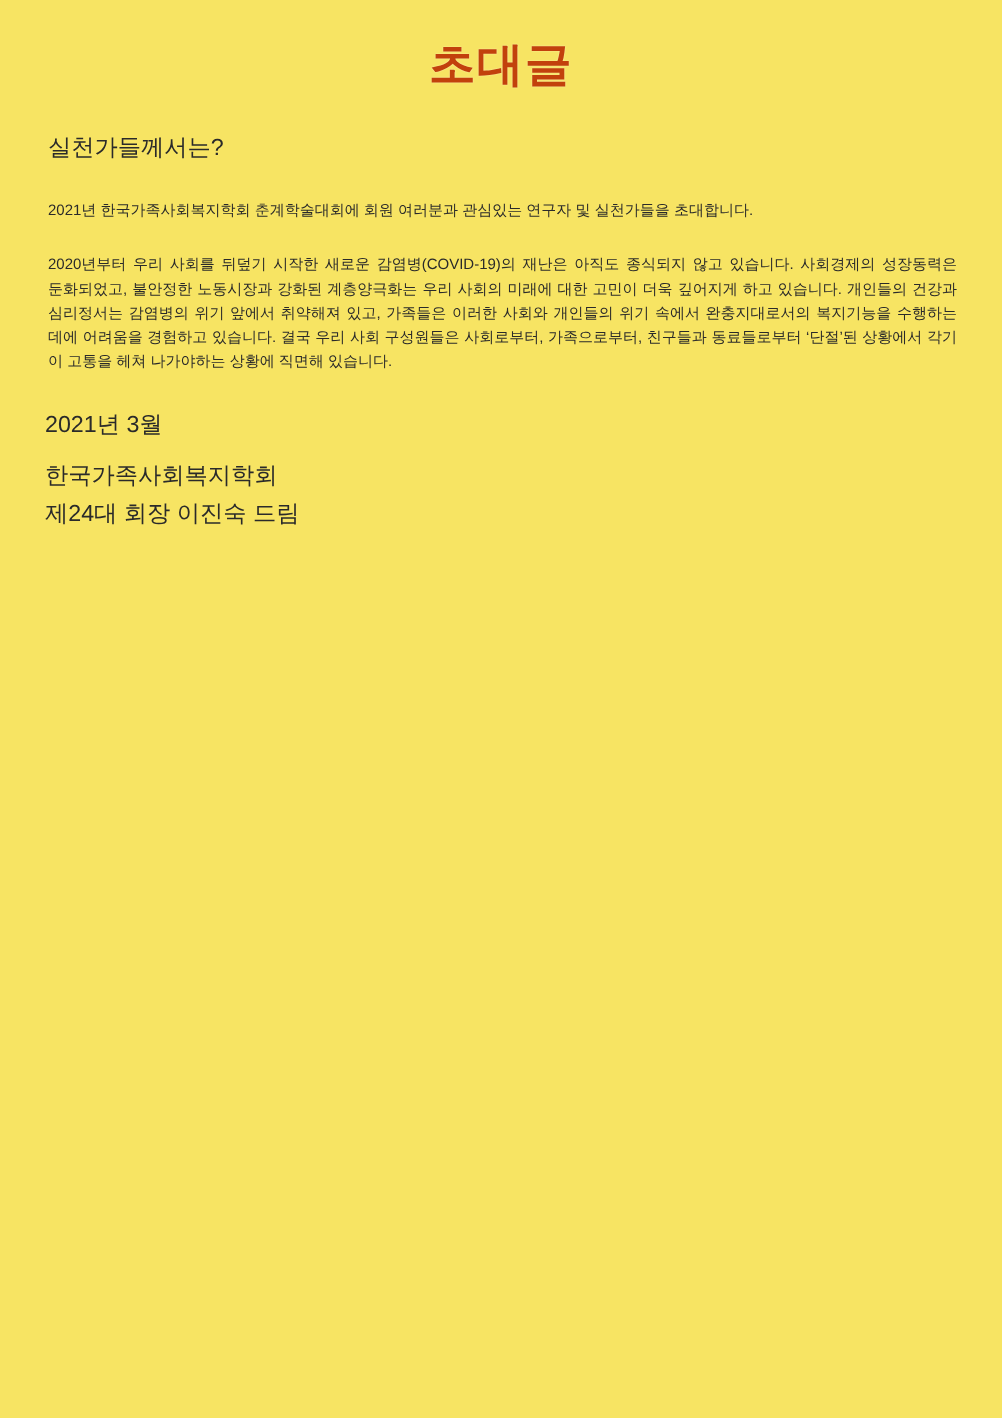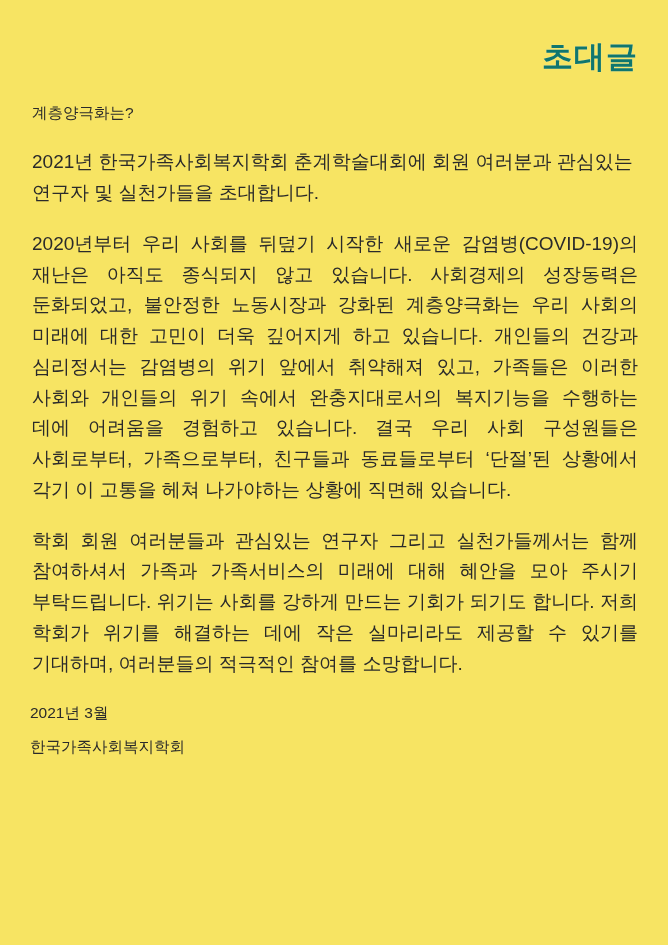--- a/index.html
+++ b/index.html
@@ -15,36 +15,36 @@
     overflow: hidden;
   }
   .page {
     width: 668px;
     height: 945px;
     box-sizing: border-box;
     padding: 18px 30px 10px 30px;
     position: relative;
   }
   .title {
-    text-align: right;
+    text-align: center;
     font-size: 31px;
     font-weight: bold;
-    color: #0f766e;
+    color: #c2410c;
     letter-spacing: 1px;
-    margin: 20px 0 26px 0;
+    margin: 6px 0 26px 0;
     line-height: 1.2;
     text-shadow: 0 0 1px rgba(255,255,255,0.6);
   }
   .greeting {
     font-size: 15.5px;
     line-height: 1.55;
     margin: 0 0 22px 2px;
   }
   .para {
-    font-size: 19px;
+    font-size: 10px;
     line-height: 1.62;
     margin: 0 0 20px 2px;
     text-align: justify;
     word-break: keep-all;
   }
   .para.short {
     text-align: left;
   }
   .date {
     font-size: 15.5px;
@@ -60,29 +60,29 @@
     margin-bottom: 2px;
   }
 </style>
 </head>
 <body>
 
 <div class="page">
 
   <div class="title">초대글</div>
 
-  <div class="greeting">계층양극화는?</div>
+  <div class="greeting">실천가들께서는?</div>
 
   <div class="para short">2021년 한국가족사회복지학회 춘계학술대회에 회원 여러분과 관심있는 연구자 및 실천가들을 초대합니다.</div>
 
   <div class="para">2020년부터 우리 사회를 뒤덮기 시작한 새로운 감염병(COVID-19)의 재난은 아직도 종식되지 않고 있습니다. 사회경제의 성장동력은 둔화되었고, 불안정한 노동시장과 강화된 계층양극화는 우리 사회의 미래에 대한 고민이 더욱 깊어지게 하고 있습니다. 개인들의 건강과 심리정서는 감염병의 위기 앞에서 취약해져 있고, 가족들은 이러한 사회와 개인들의 위기 속에서 완충지대로서의 복지기능을 수행하는 데에 어려움을 경험하고 있습니다. 결국 우리 사회 구성원들은 사회로부터, 가족으로부터, 친구들과 동료들로부터 ‘단절’된 상황에서 각기 이 고통을 헤쳐 나가야하는 상황에 직면해 있습니다.</div>
 
 
 
-  <div class="para">학회 회원 여러분들과 관심있는 연구자 그리고 실천가들께서는 함께 참여하셔서 가족과 가족서비스의 미래에 대해 혜안을 모아 주시기 부탁드립니다. 위기는 사회를 강하게 만드는 기회가 되기도 합니다. 저희 학회가 위기를 해결하는 데에 작은 실마리라도 제공할 수 있기를 기대하며, 여러분들의 적극적인 참여를 소망합니다.</div>
 
   <div class="date">2021년 3월</div>
 
   <div class="signature">
     <div>한국가족사회복지학회</div>
+    <div>제24대 회장 이진숙 드림</div>
   </div>
 
 </div>
 
 </body></html>

